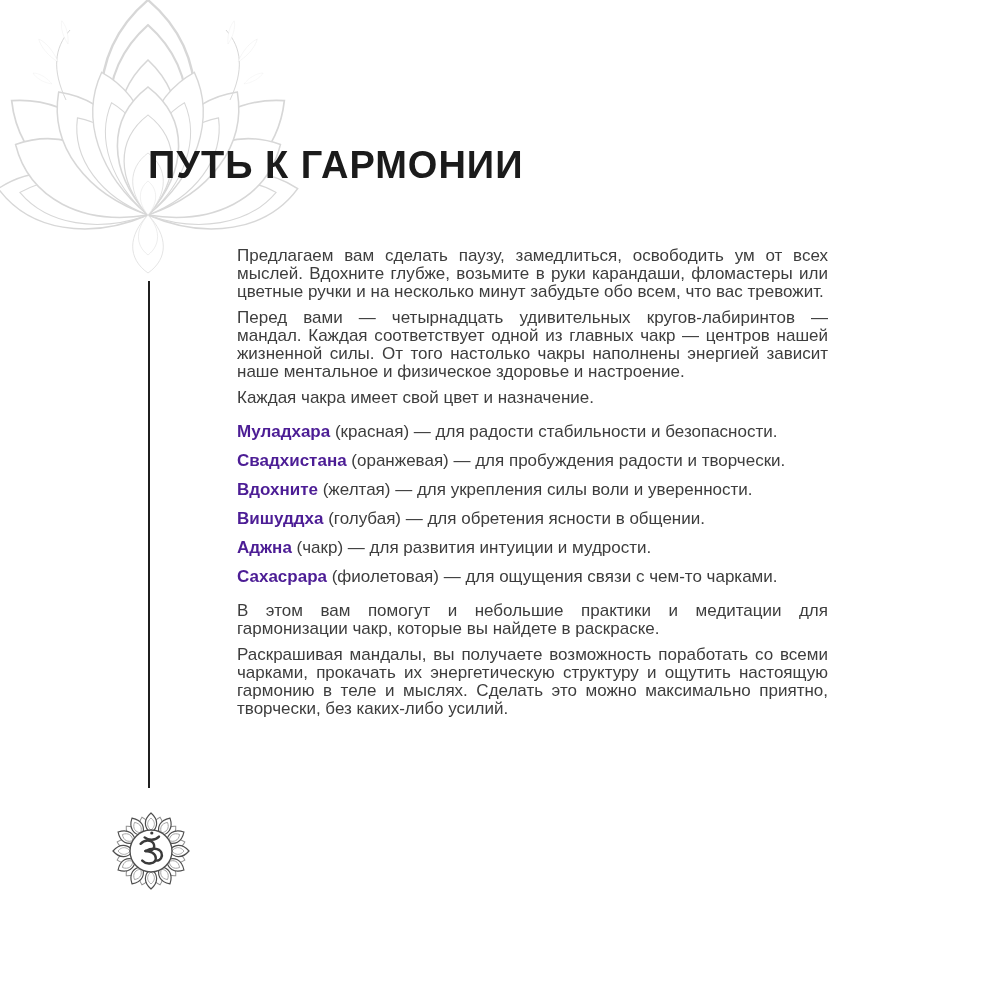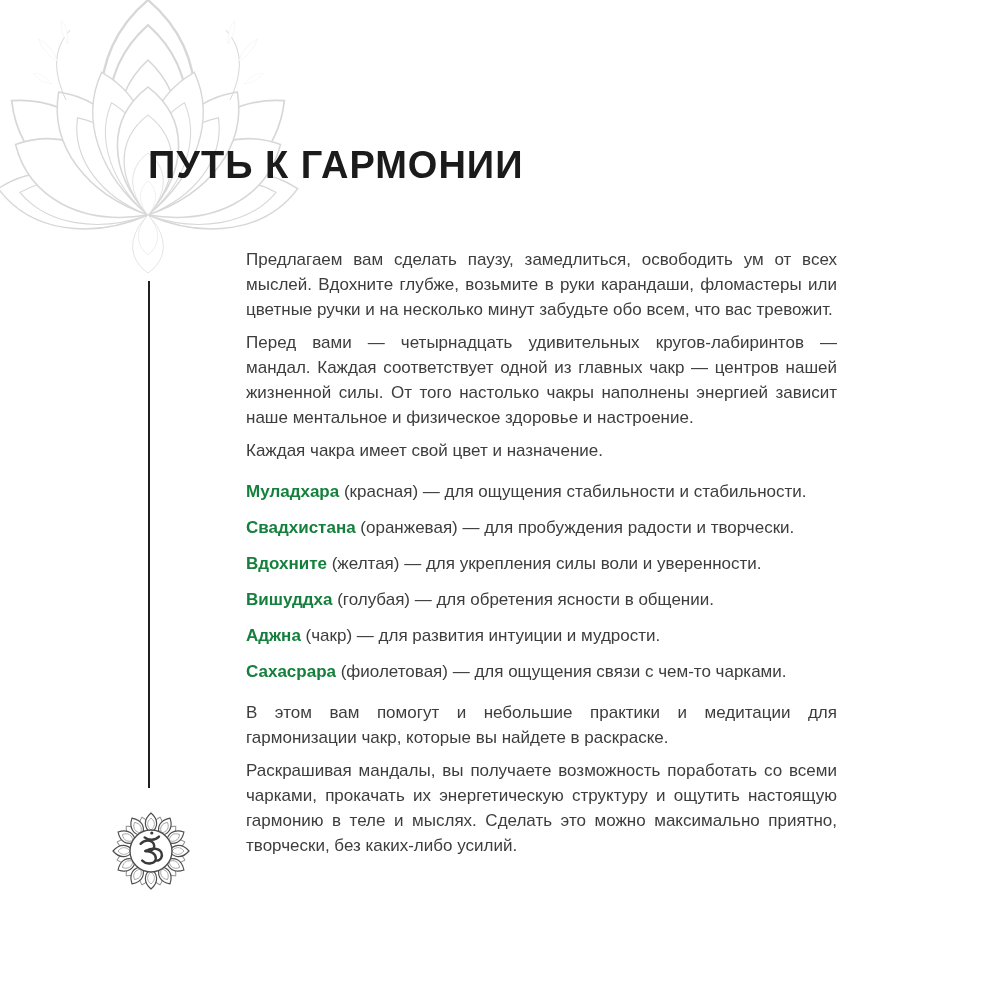--- a/index.html
+++ b/index.html
@@ -45,38 +45,38 @@
   }
   
   .om-svg {
     position: absolute;
     left: 111px;
     top: 810px;
   }
   
   .content {
     position: absolute;
-    left: 246px;
+    left: 237px;
     top: 247px;
     width: 591px;
     font-size: 17px;
-    line-height: 25px;
+    line-height: 18px;
     color: #3d3d3d;
     text-align: justify;
   }
   .content p { margin: 0 0 8px 0; }
   .content p.lead { margin-bottom: 0; }
   .chakra-list {
     list-style: none;
     margin: 16px 0 16px 0;
     padding: 0;
   }
   .chakra-list li { margin: 0 0 11px 0; }
   .chakra-list li:last-child { margin-bottom: 0; }
-  .chakra-list b { font-weight: 700; color: #15803d; }
+  .chakra-list b { font-weight: 700; color: #4c1d95; }
 </style>
 </head>
 <body>
 
 <div class="page">
 
   <svg class="lotus-svg" width="330" height="290" viewBox="0 0 330 290" aria-hidden="true">
     <defs>
       <path id="petal" d="M0,0 C-25,-35 -26,-75 0,-100 C26,-75 25,-35 0,0 Z"></path>
     </defs>
@@ -209,21 +209,21 @@
       </g>
     </g>
   </svg>
 
   <main class="content">
     <p>Предлагаем вам сделать паузу, замедлиться, освободить ум от всех мыслей. Вдохните глубже, возьмите в руки карандаши, фломастеры или цветные ручки и на несколько минут забудьте обо всем, что вас тревожит.</p>
     <p>Перед вами — четырнадцать удивительных кругов-лабиринтов — мандал. Каждая соответствует одной из главных чакр — центров нашей жизненной силы. От того настолько чакры наполнены энергией зависит наше ментальное и физическое здоровье и настроение.</p>
     <p class="lead">Каждая чакра имеет свой цвет и назначение.</p>
 
     <ul class="chakra-list">
-      <li><b>Муладхара</b><span> (красная) — для ощущения стабильности и стабильности.</span></li>
+      <li><b>Муладхара</b><span> (красная) — для радости стабильности и безопасности.</span></li>
       <li><b>Свадхистана</b><span> (оранжевая) — для пробуждения радости и творчески.</span></li>
       <li><b>Вдохните</b><span> (желтая) — для укрепления силы воли и уверенности.</span></li>
       <li><b>Вишуддха</b><span> (голубая) — для обретения ясности в общении.</span></li>
       <li><b>Аджна</b><span> (чакр) — для развития интуиции и мудрости.</span></li>
       <li><b>Сахасрара</b><span> (фиолетовая) — для ощущения связи с чем-то чарками.</span></li>
     </ul>
 
     <p>В этом вам помогут и небольшие практики и медитации для гармонизации чакр, которые вы найдете в раскраске.</p>
     <p>Раскрашивая мандалы, вы получаете возможность поработать со всеми чарками, прокачать их энергетическую структуру и ощутить настоящую гармонию в теле и мыслях. Сделать это можно максимально приятно, творчески, без каких-либо усилий.</p>
   </main>

